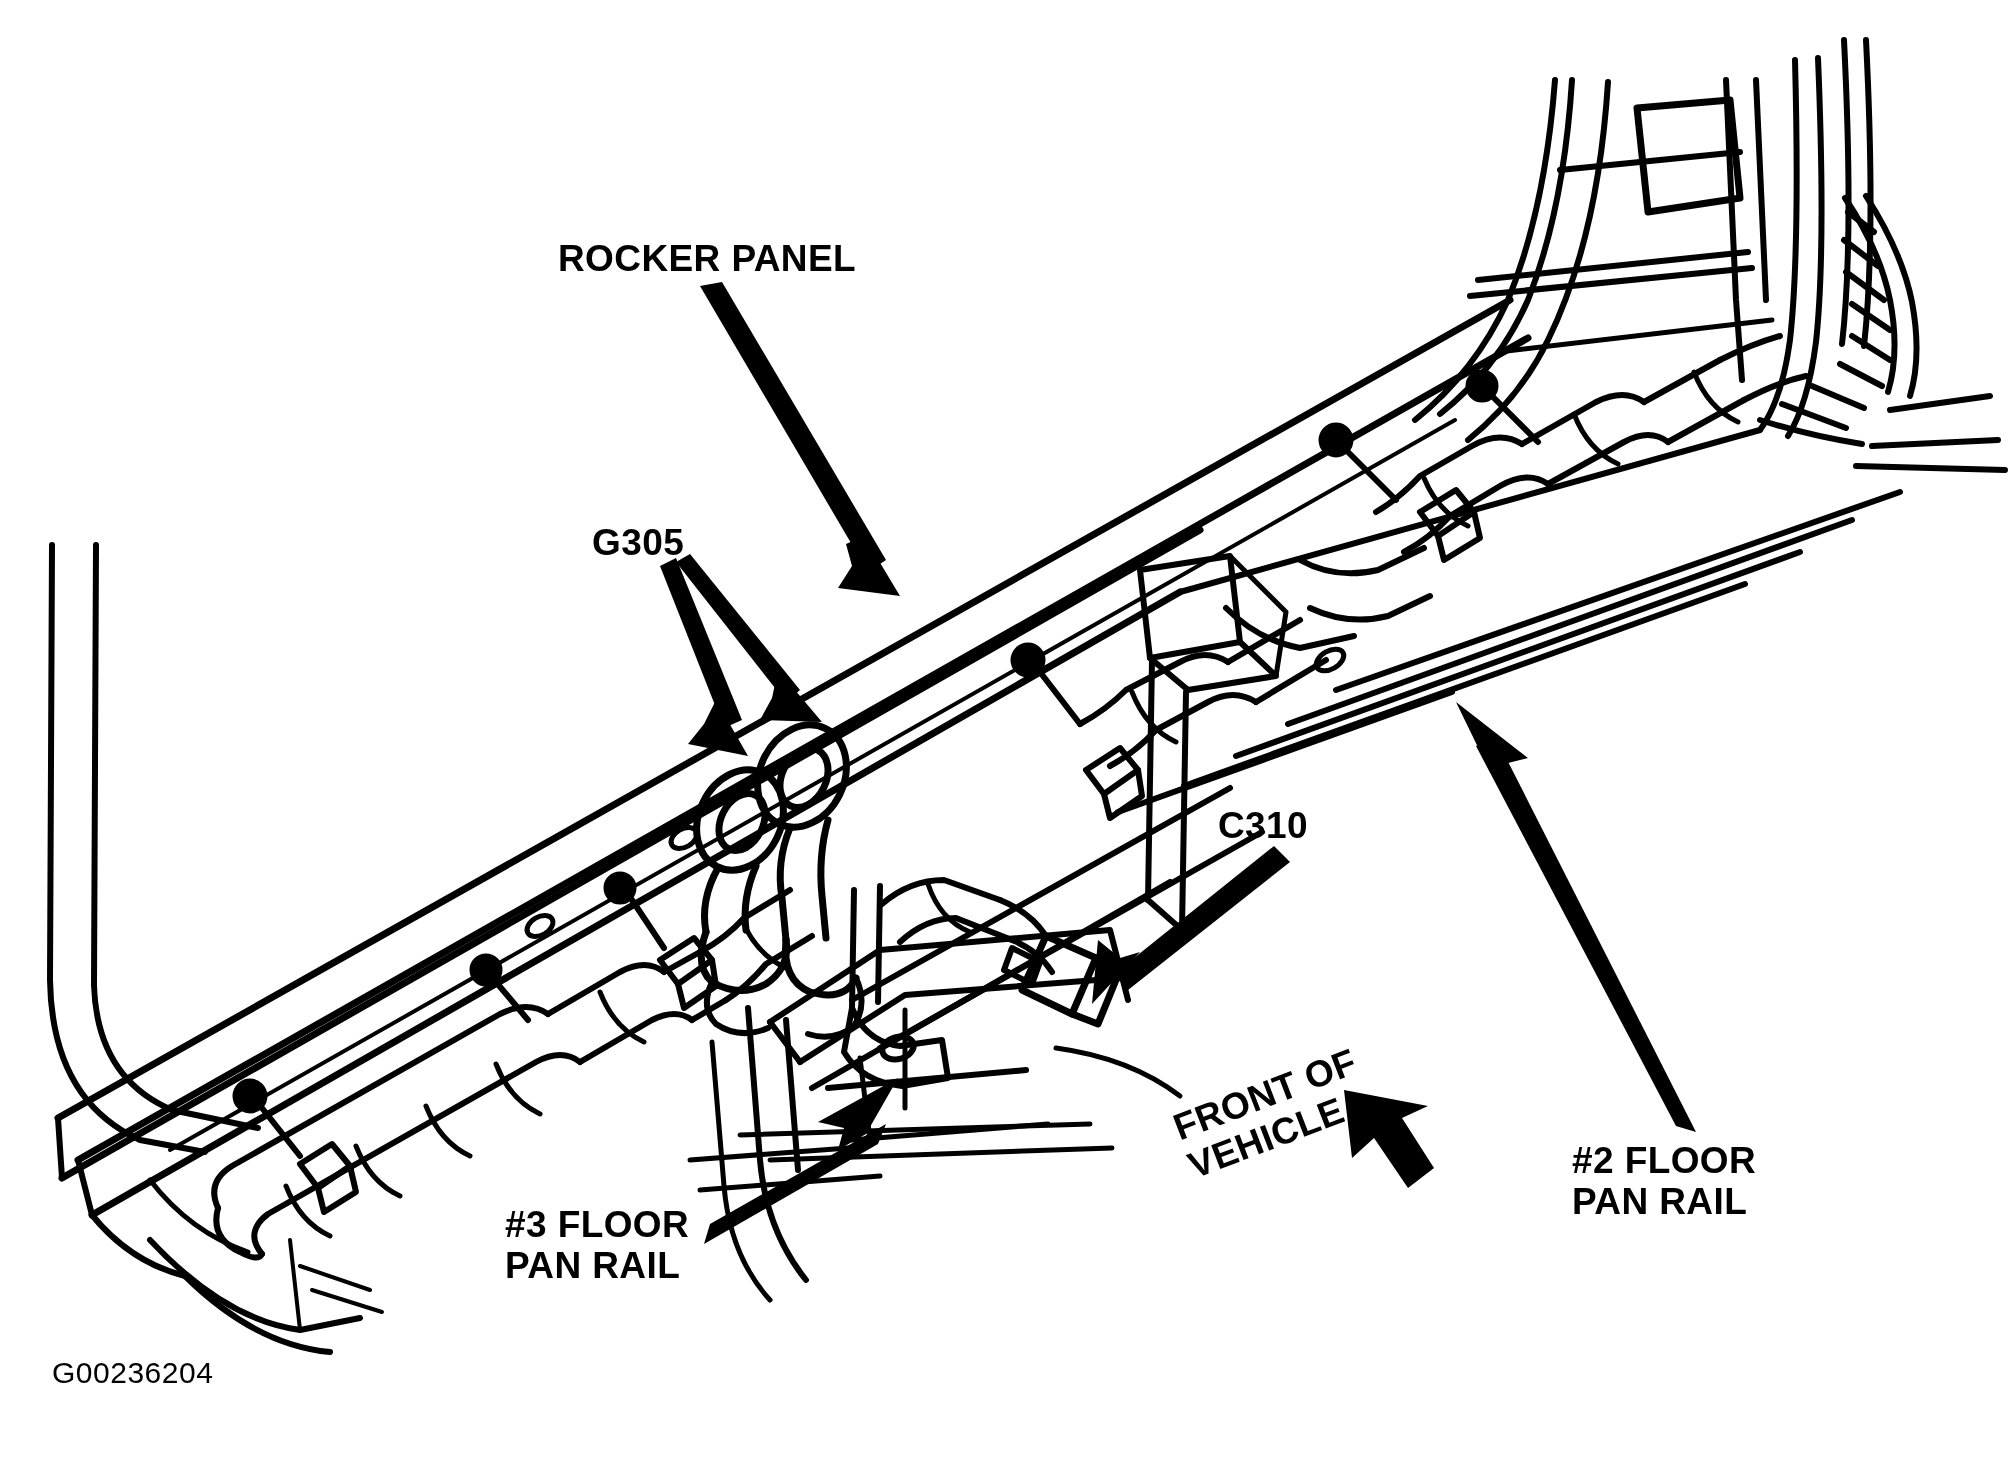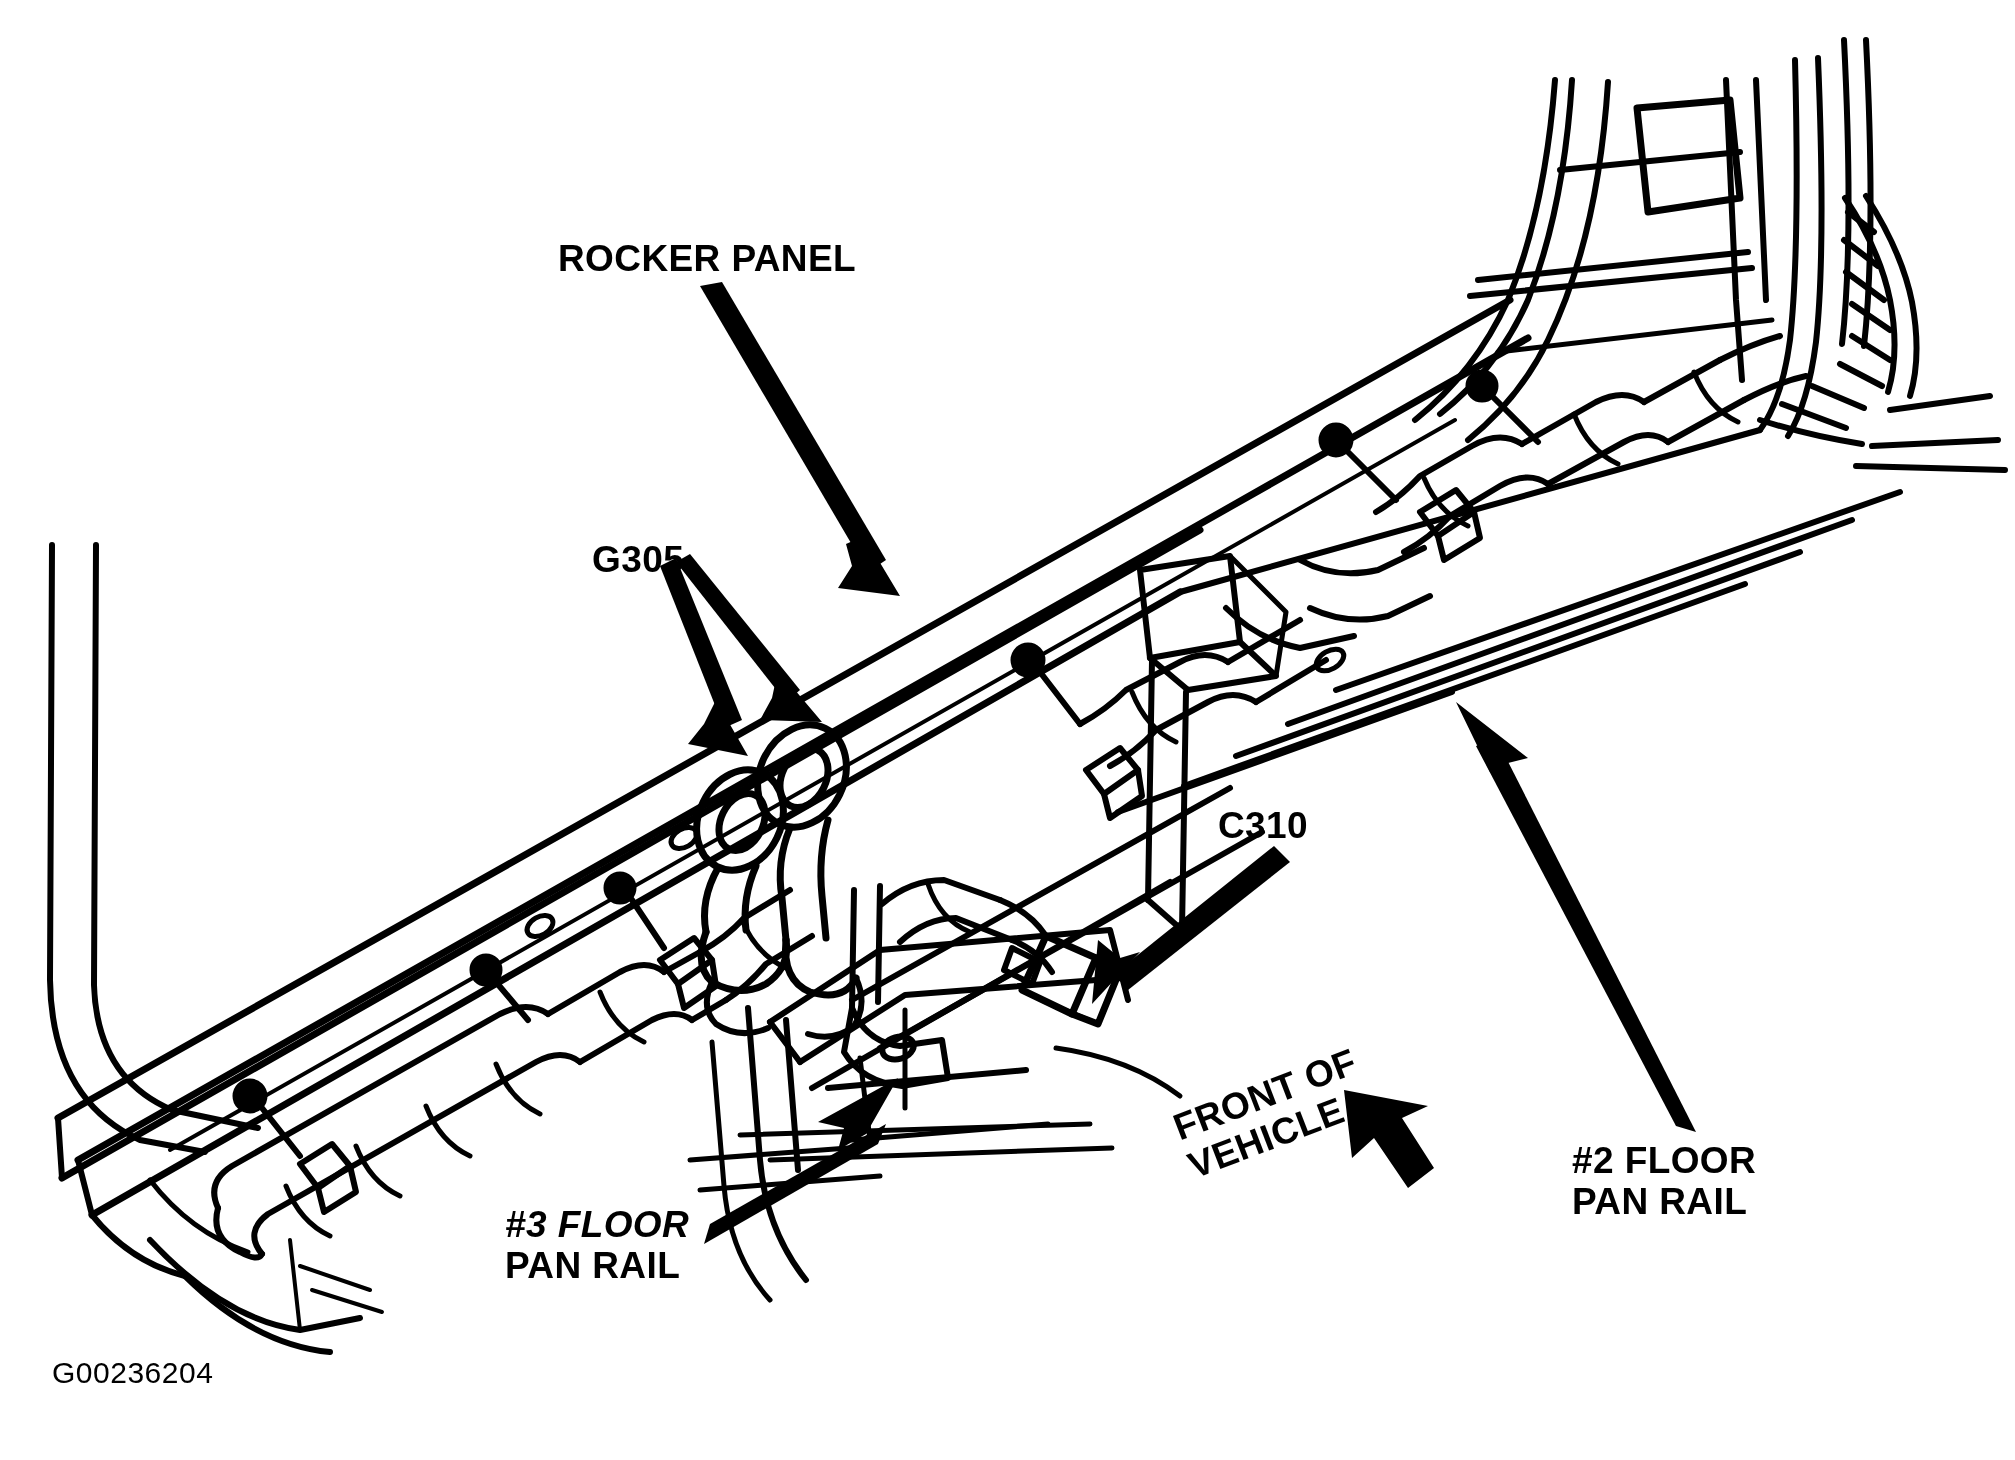--- a/index.html
+++ b/index.html
@@ -352,26 +352,26 @@
 
       <g>
         <path d="M 1344 1090 L 1352 1158 L 1374 1138 L 1408 1188 L 1434 1168 L 1402 1118 L 1428 1106 Z"></path>
       </g>
 
     </g>
   </svg>
 
   <div class="label label-lg" style="left:558px; top:238px;">ROCKER PANEL</div>
 
-  <div class="label label-lg" style="left:592px; top:522px;margin-top:17px;">G305</div>
+  <div class="label label-lg" style="left:592px; top:522px;">G305</div>
 
   <div class="label label-lg" style="left:1218px; top:792px;margin-top:13px;">C310</div>
 
   <div style="position:absolute; left:505px; top:1204px;">
-    <div class="label label-lg" style="position:static;font-style:italic;">#3 FLOOR</div>
+    <div class="label label-lg" style="position:static;">#3 FLOOR</div>
     <div class="label label-lg" style="position:static;">PAN RAIL</div>
   </div>
 
   <div style="position:absolute; left:1572px; top:1140px;">
     <div class="label label-lg" style="position:static;">#2 FLOOR</div>
     <div class="label label-lg" style="position:static;">PAN RAIL</div>
   </div>
 
   <div class="rot-front" style="position:absolute; left:1168px; top:1110px;">
     <div class="label label-lg" style="position:static;">FRONT OF</div>

